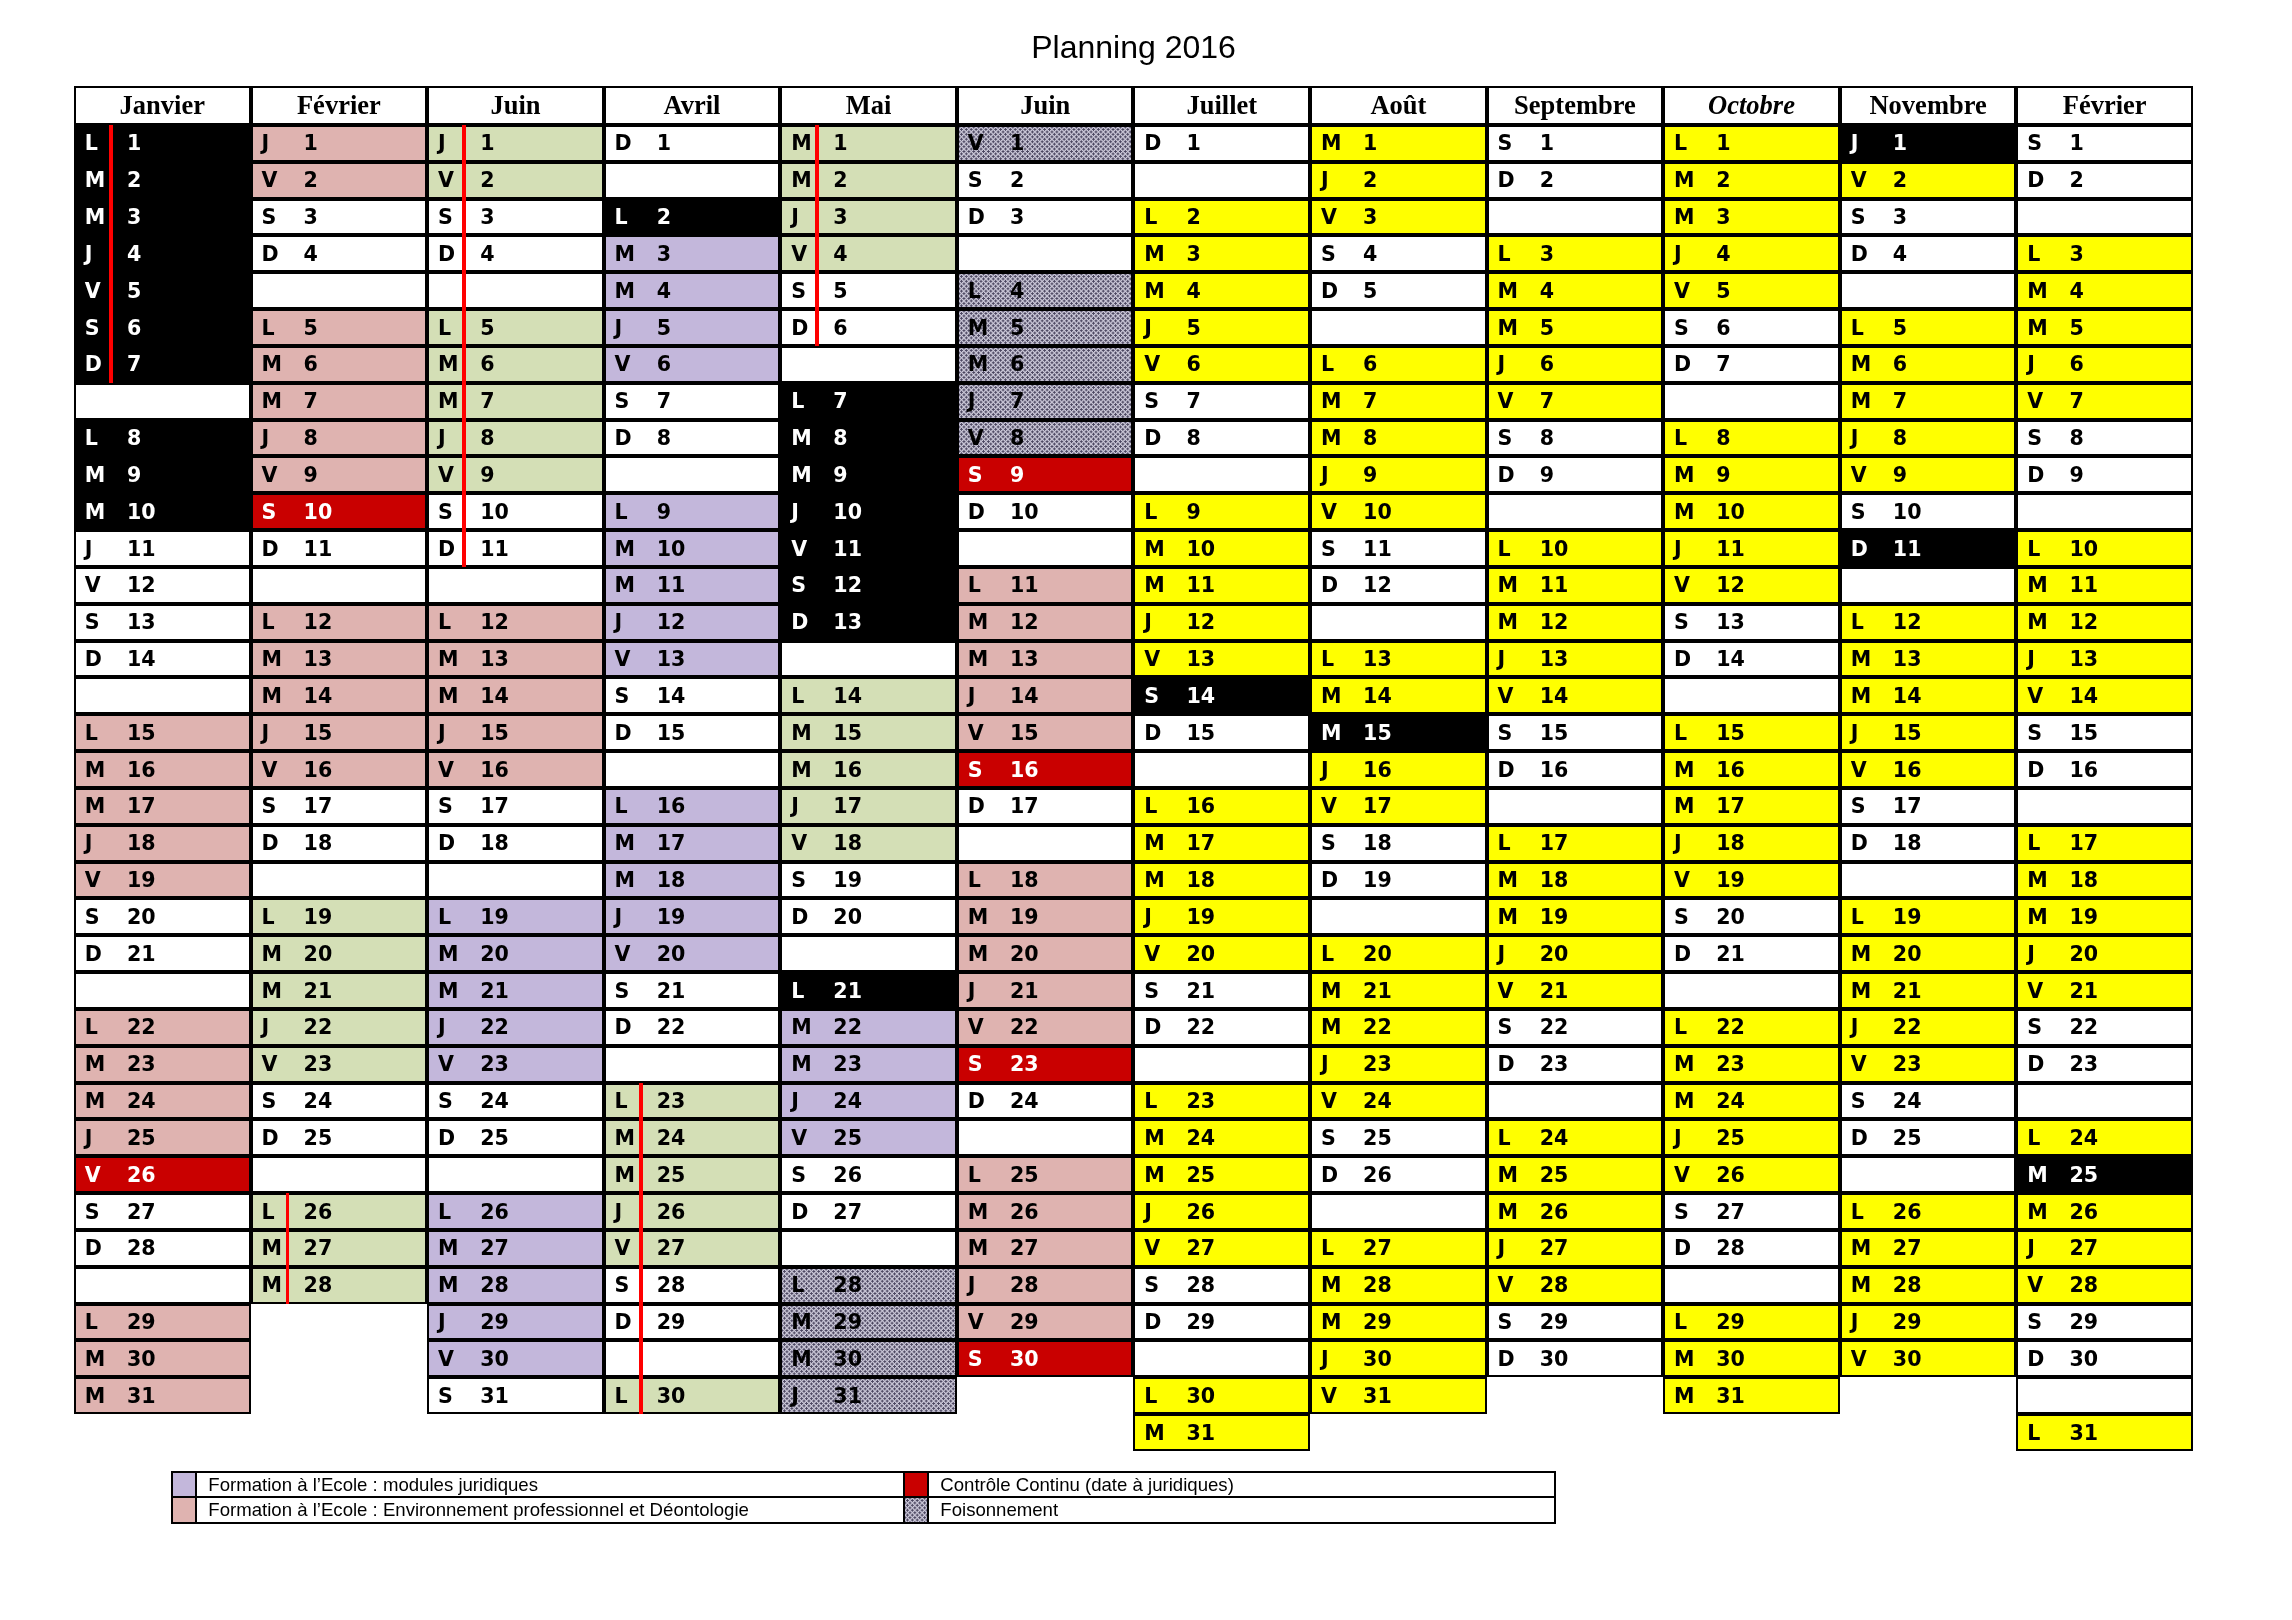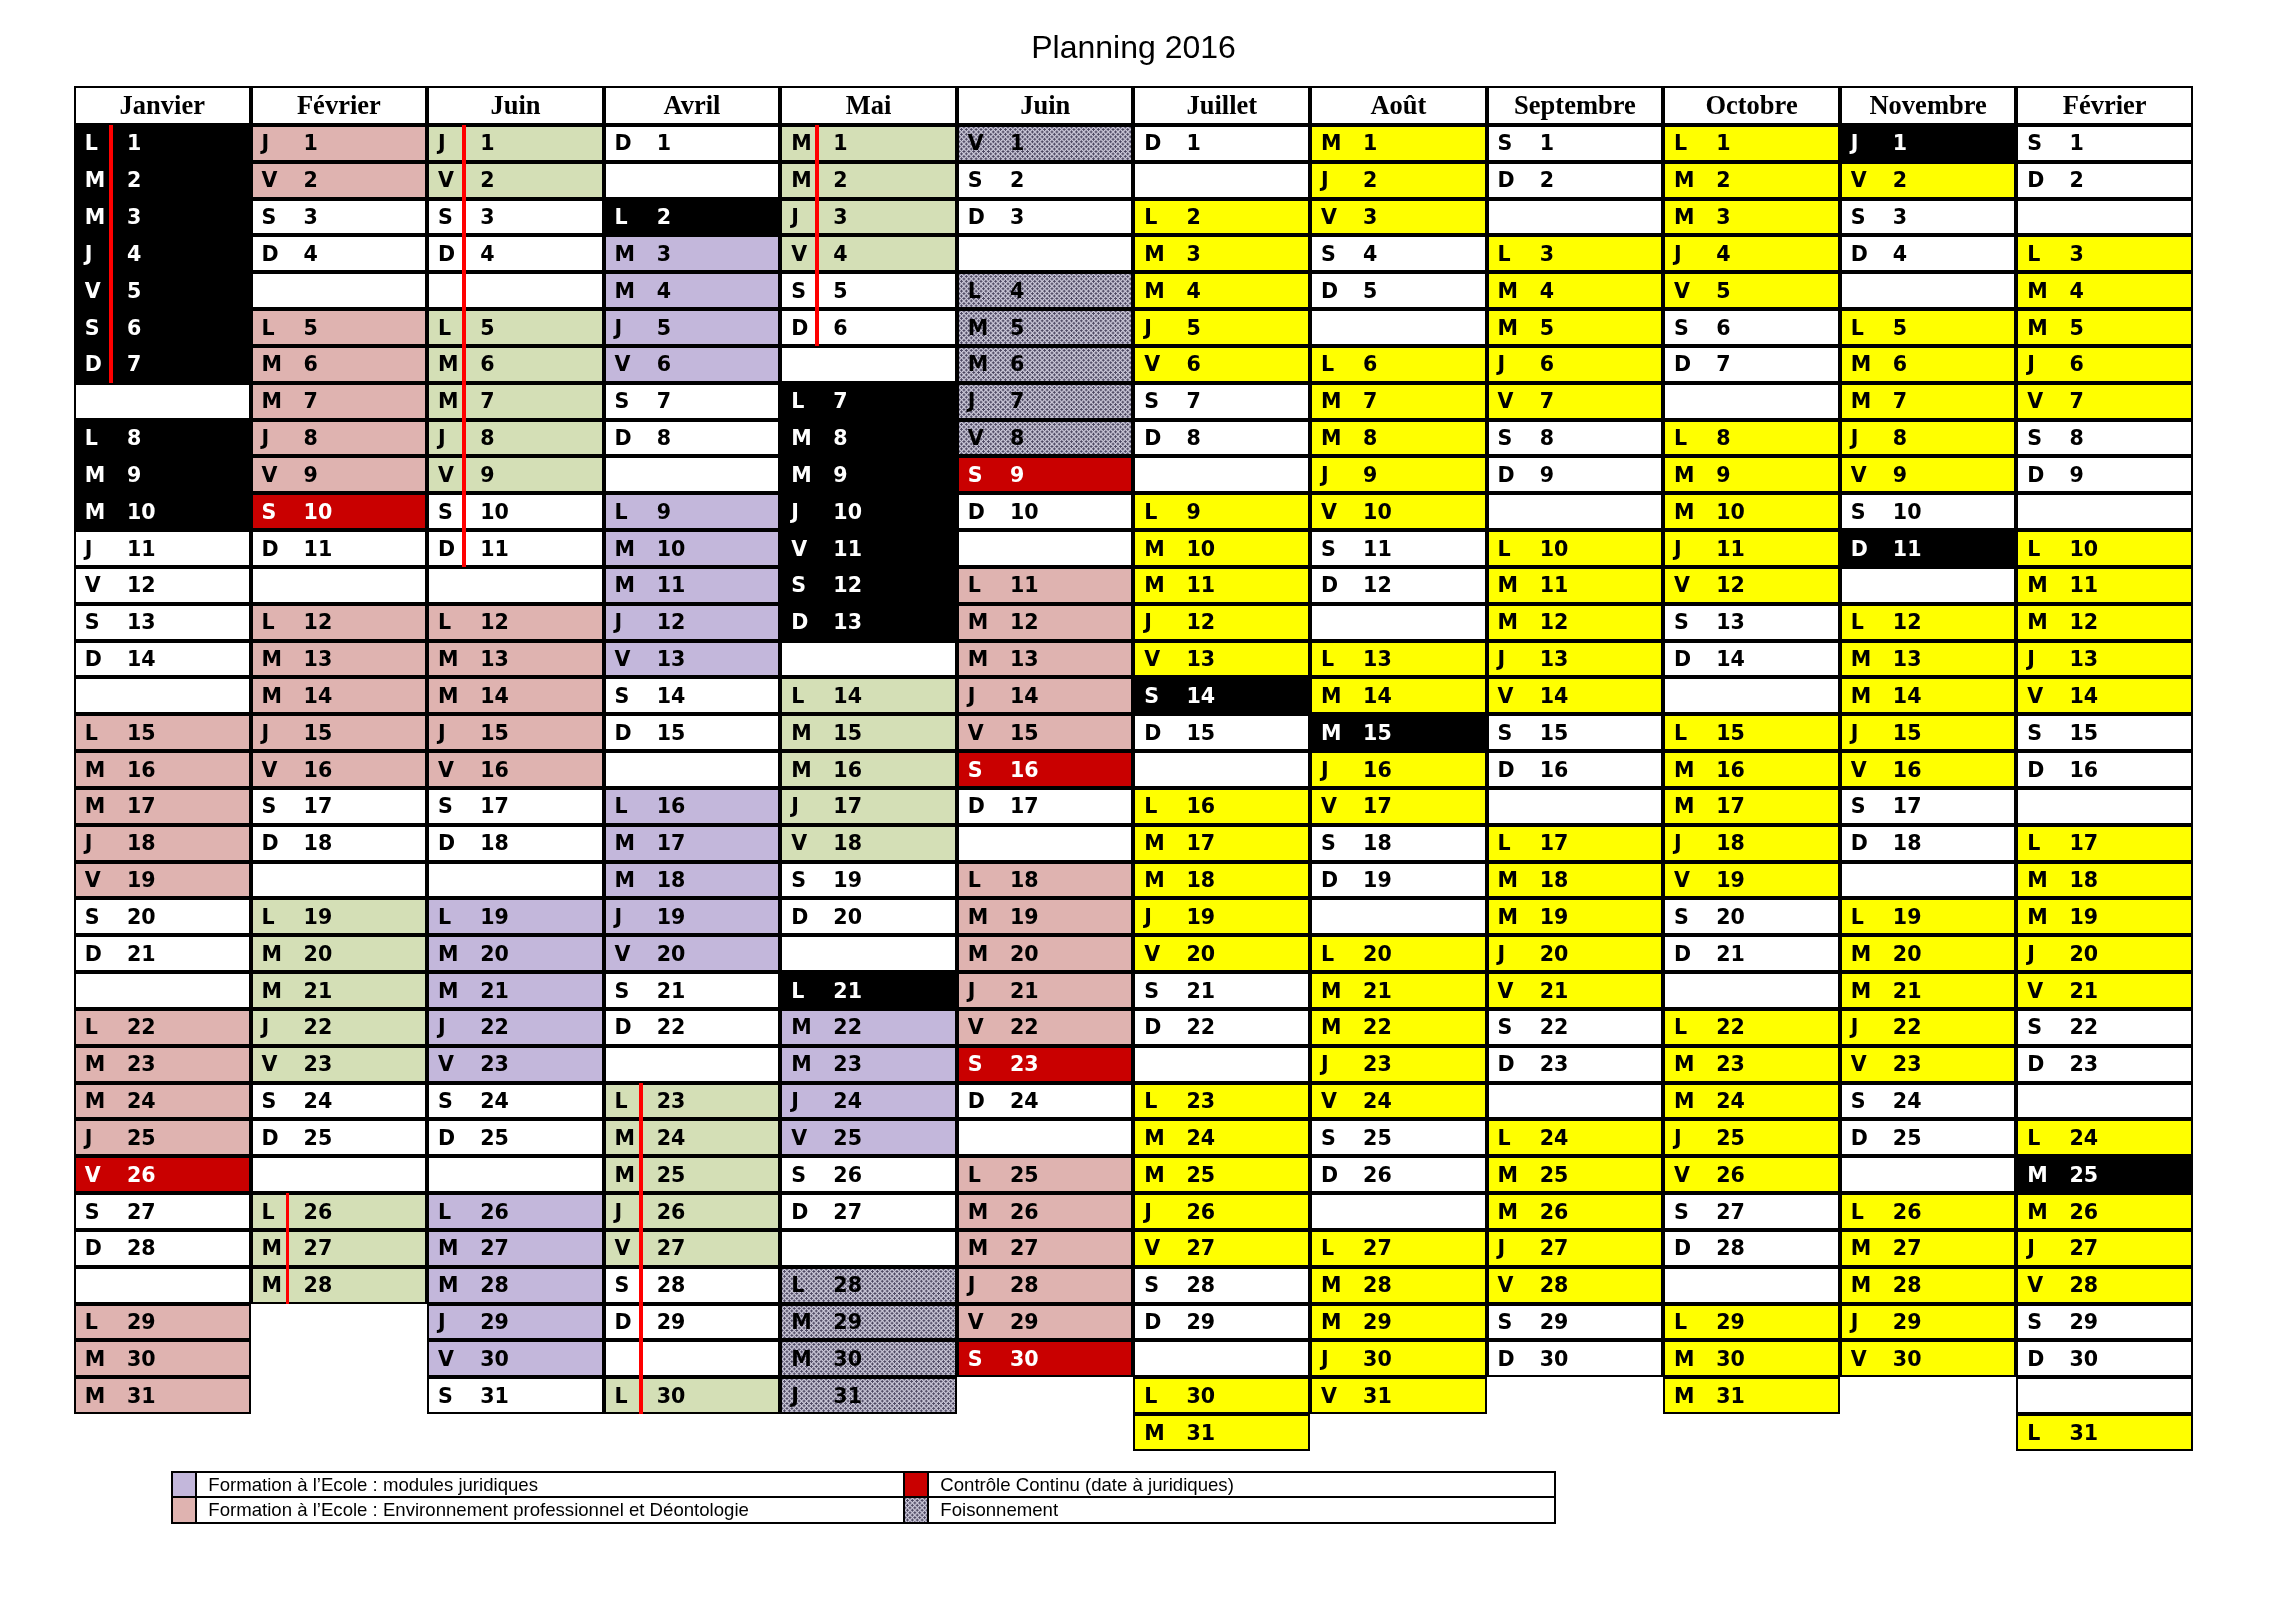--- a/index.html
+++ b/index.html
@@ -1210,21 +1210,21 @@
         <span class="dn">28</span>
       </div>
       <div class="cell" style="grid-area: 34 / 9; background: rgb(255, 255, 255);">
         <span class="dl">S</span>
         <span class="dn">29</span>
       </div>
       <div class="cell" style="grid-area: 35 / 9; background: rgb(255, 255, 255);">
         <span class="dl">D</span>
         <span class="dn">30</span>
       </div>
-      <div class="mh" style="grid-area: 1 / 10;">Octobre</div>
+      <div class="mh" style="grid-area: 1 / 10; font-style: italic;">Octobre</div>
       <div class="cell" style="grid-area: 2 / 10; background: rgb(255, 255, 0);">
         <span class="dl">L</span>
         <span class="dn">1</span>
       </div>
       <div class="cell" style="grid-area: 3 / 10; background: rgb(255, 255, 0);">
         <span class="dl">M</span>
         <span class="dn">2</span>
       </div>
       <div class="cell" style="grid-area: 4 / 10; background: rgb(255, 255, 0);">
         <span class="dl">M</span>

